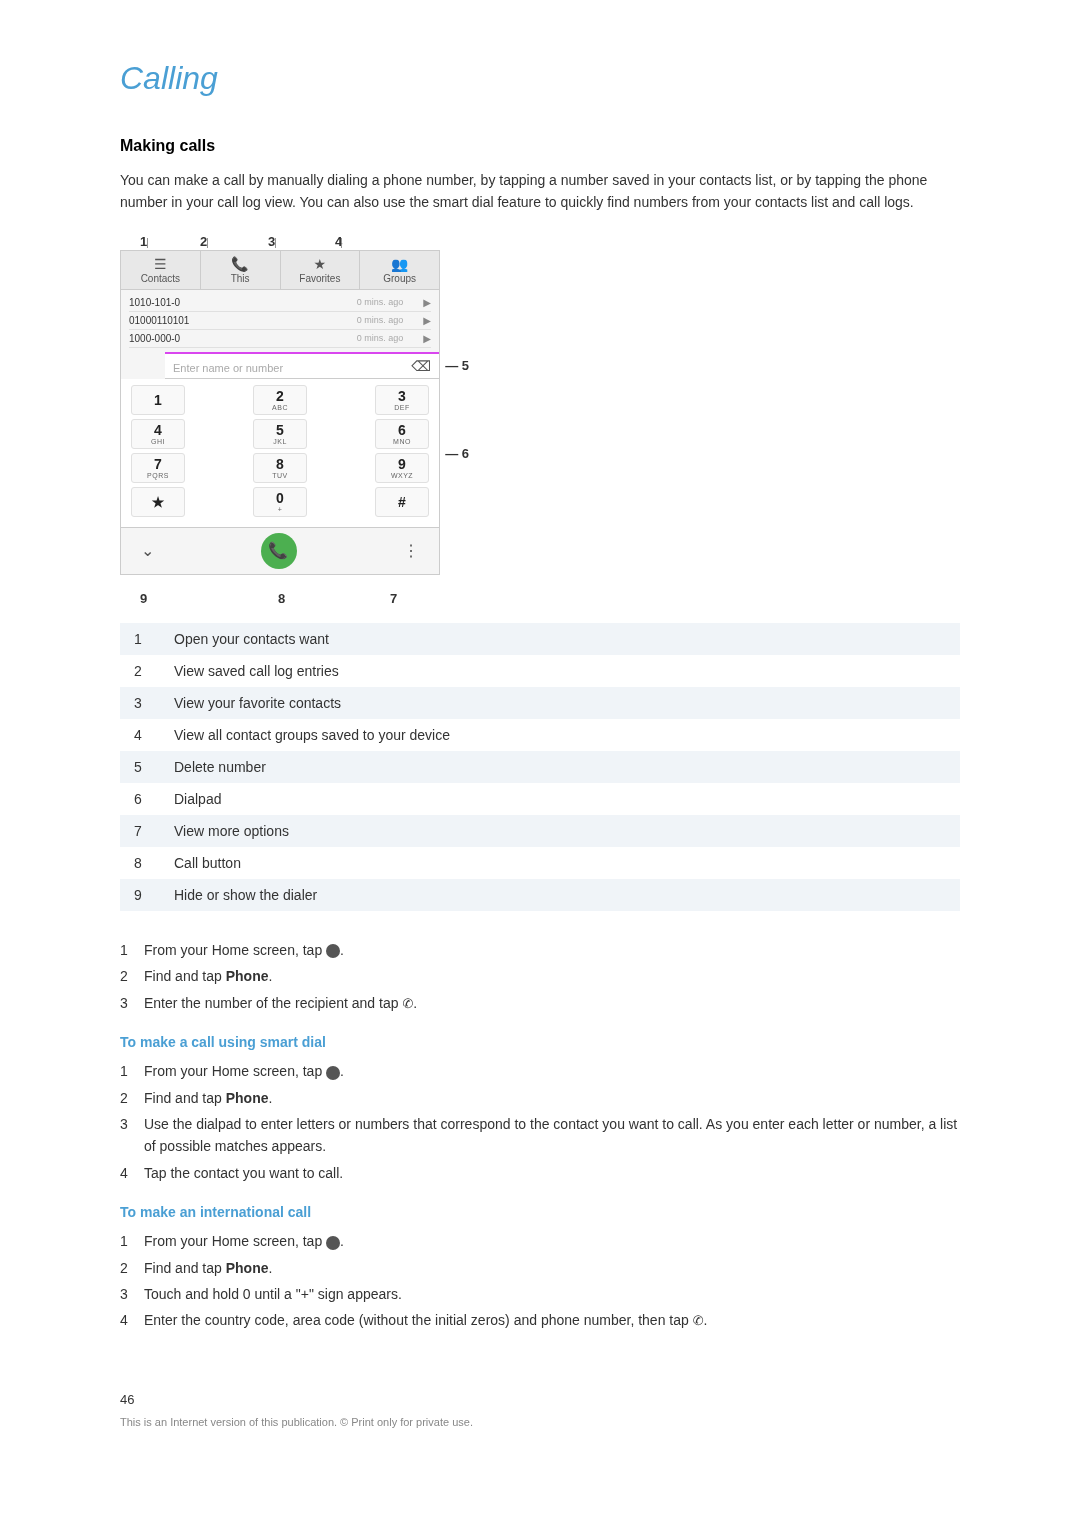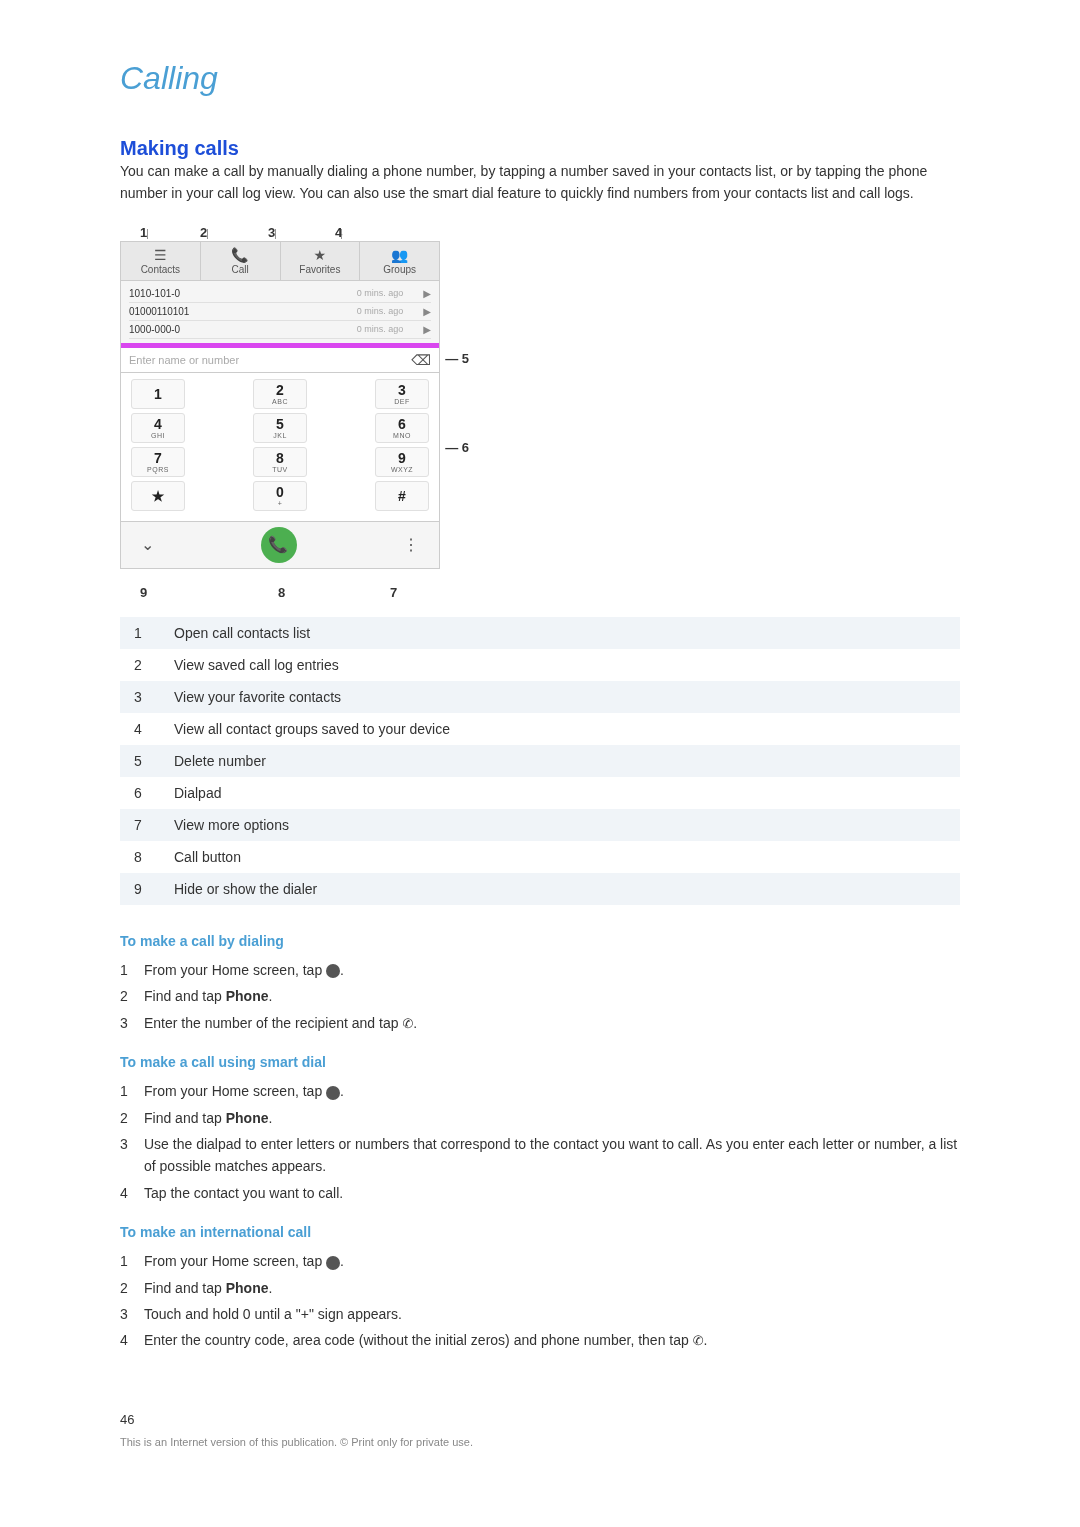--- a/index.html
+++ b/index.html
@@ -16,23 +16,24 @@
       max-width: 1080px;
     }
     h1.title {
       font-size: 32px;
       font-weight: 300;
       color: #4a9fd4;
       margin-bottom: 40px;
       font-style: italic;
     }
     h2.section-title {
-      font-size: 20px;
+      font-size: 16px;
       font-weight: bold;
-      color: #1d4ed8;
+      color: #000000;
+      margin-bottom: 14px;
     }
     .intro-text {
       font-size: 14px;
       color: #333;
       line-height: 1.6;
       margin-bottom: 20px;
     }
     
     .phone-screenshot {
       border: 1px solid #ccc;
@@ -66,28 +67,29 @@
       justify-content: space-between;
       align-items: center;
       padding: 3px 0;
       border-bottom: 1px solid #e0e0e0;
       font-size: 10px;
     }
     .contact-row .contact-name { font-weight: 500; }
     .contact-row .contact-right { font-size: 9px; color: #888; display: flex; align-items: center; gap: 20px;}
     .phone-input-row {
       display: flex;
-      align-items: center;
+      align-items: flex-end;
       padding: 4px 8px;
-      border-top: 5px solid #d946ef;
+      border-top: 2px solid #d946ef;
       border-bottom: 1px solid #ccc;
       font-size: 11px;
       color: #aaa;
       background: #fff;
       justify-content: space-between;
+      margin-left: 44px;
     }
     .dialpad {
       background: #fff;
       padding: 6px 10px;
     }
     .dialpad-row {
       display: flex;
       justify-content: space-between;
       margin-bottom: 4px;
     }
@@ -239,21 +241,21 @@
 
     <div class="phone-screenshot">
 
       <div class="phone-top-bar">
         <div class="tab">
           <div style="font-size:14px;margin-bottom:1px;">☰</div>
           <div>Contacts</div>
         </div>
         <div class="tab">
           <div style="font-size:14px;margin-bottom:1px;">📞</div>
-          <div>Call</div>
+          <div>This</div>
         </div>
         <div class="tab">
           <div style="font-size:14px;margin-bottom:1px;">★</div>
           <div>Favorites</div>
         </div>
         <div class="tab">
           <div style="font-size:14px;margin-bottom:1px;">👥</div>
           <div>Groups</div>
         </div>
       </div>
@@ -365,21 +367,21 @@
       <span style="font-size:13px;font-weight:bold;position:absolute;left:148px;">8</span>
       <span style="font-size:13px;font-weight:bold;position:absolute;left:260px;">7</span>
     </div>
   </div>
 
   
   <table class="desc-table" style="margin-top:24px;">
     <tbody id="desc-tbody">
         <tr>
           <td>1</td>
-          <td>Open call contacts list</td>
+          <td>Open your contacts want</td>
         </tr>
         <tr>
           <td>2</td>
           <td>View saved call log entries</td>
         </tr>
         <tr>
           <td>3</td>
           <td>View your favorite contacts</td>
         </tr>
         <tr>
@@ -404,21 +406,20 @@
         </tr>
         <tr>
           <td>9</td>
           <td>Hide or show the dialer</td>
         </tr>
       </tbody>
   </table>
 
   
   <div id="subsections-container">
-      <div class="sub-section-title">To make a call by dialing</div>
       <ul class="steps-list">
         <li>
           <span class="step-num">1</span>
           <span class="step-text">From your Home screen, tap <span style="display:inline-block;width:14px;height:14px;background:#555;border-radius:50%;vertical-align:middle;"></span>.</span>
         </li>
         <li>
           <span class="step-num">2</span>
           <span class="step-text">Find and tap <strong>Phone</strong>.</span>
         </li>
         <li>

